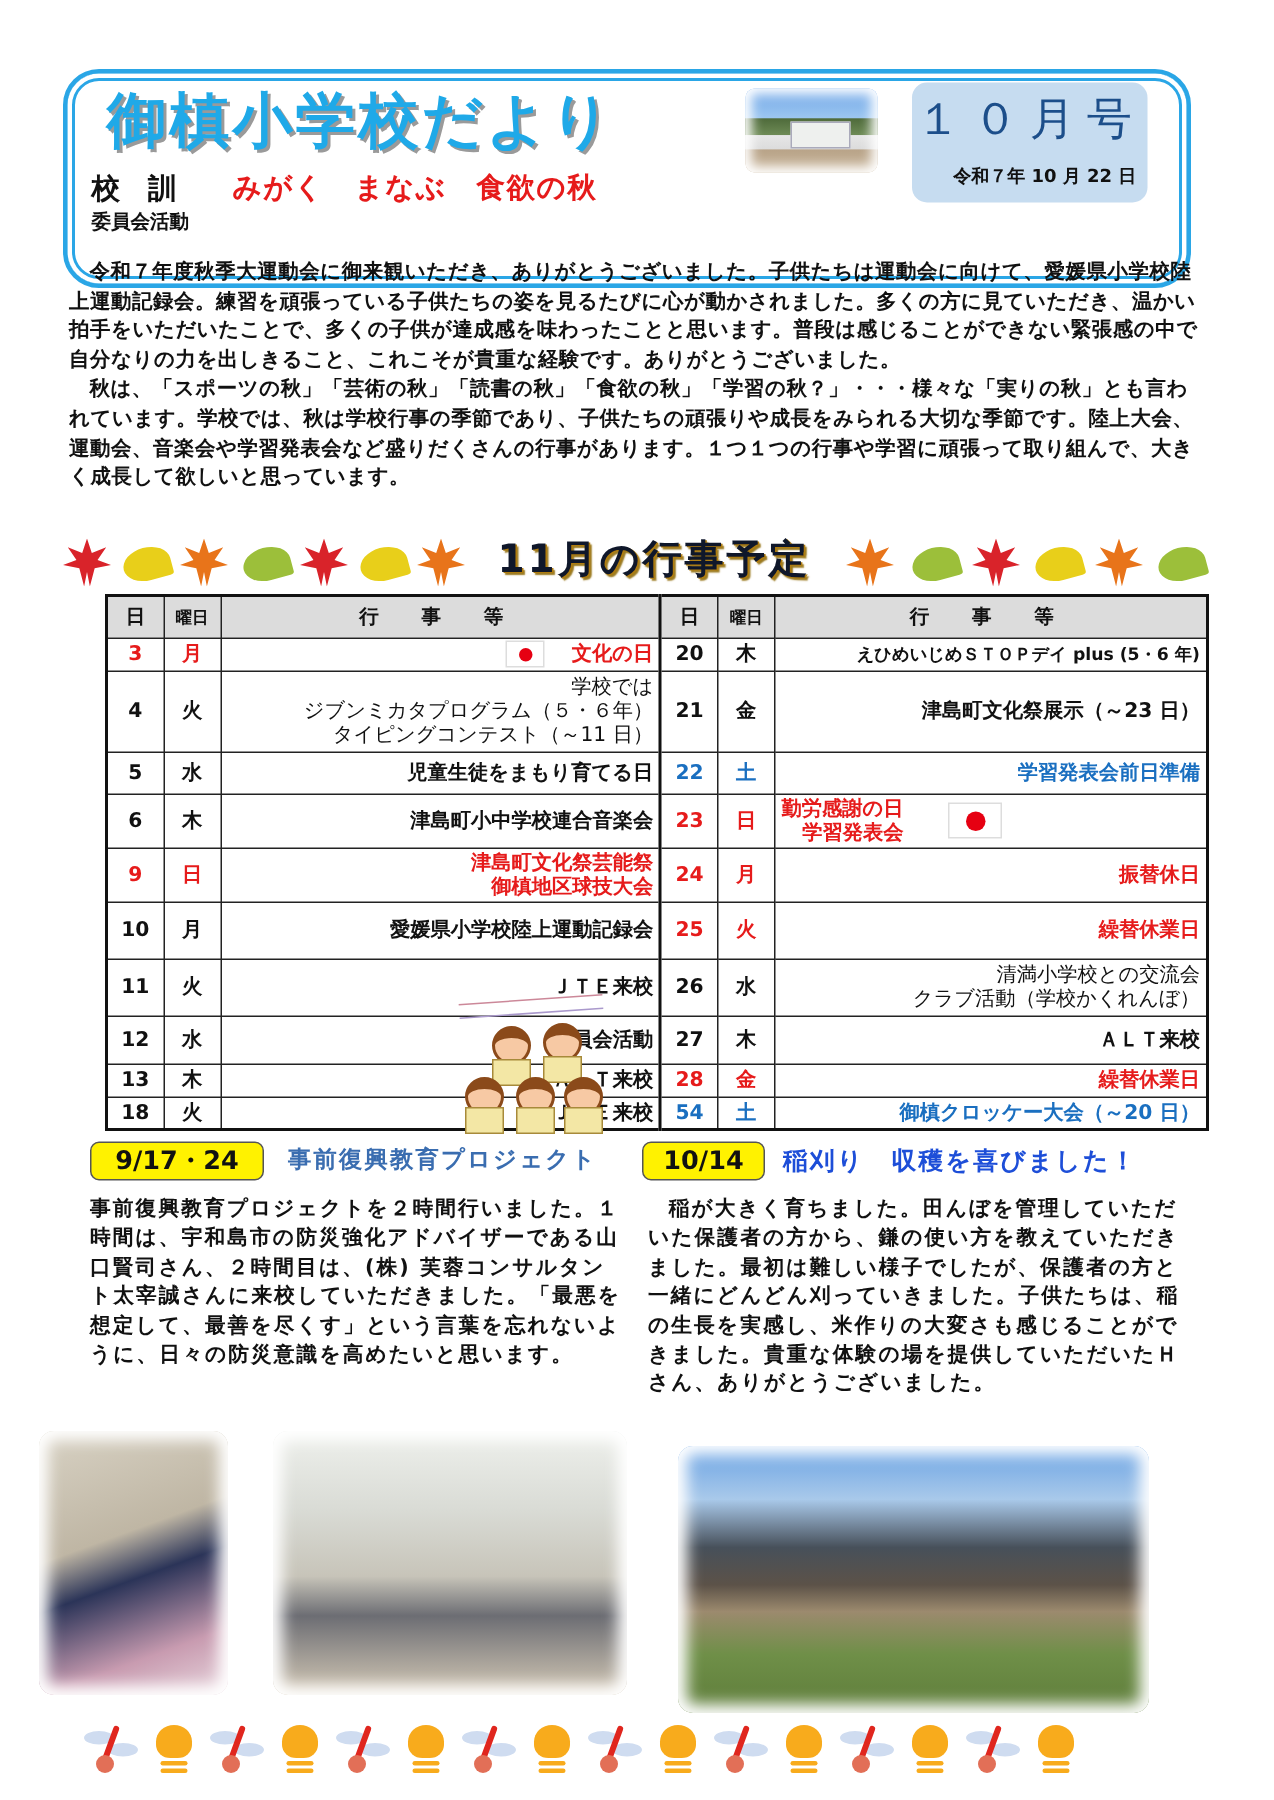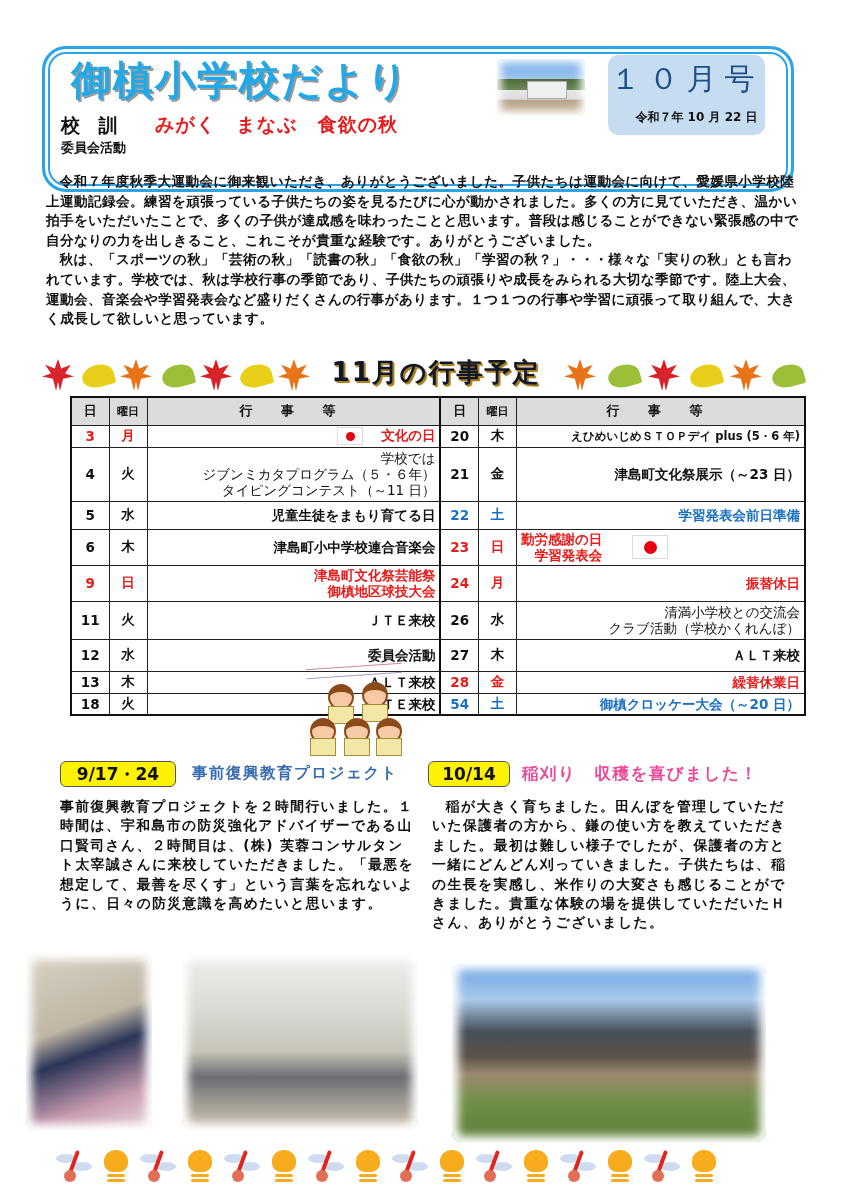--- a/index.html
+++ b/index.html
@@ -205,20 +205,28 @@
     <td class="w red">日</td>
     <td class="e red">
       <div>津島町文化祭芸能祭</div>
       <div>御槙地区球技大会</div>
     </td>
     <td class="d mid red">24</td>
     <td class="w red">月</td>
     <td class="e red">振替休日</td>
   </tr>
 
+  <tr style="height:38px;">
+    <td class="d">10</td>
+    <td class="w">月</td>
+    <td class="e">愛媛県小学校陸上運動記録会</td>
+    <td class="d mid red">25</td>
+    <td class="w red">火</td>
+    <td class="e red">繰替休業日</td>
+  </tr>
 
   <tr style="height:38px;">
     <td class="d">11</td>
     <td class="w">火</td>
     <td class="e">ＪＴＥ来校</td>
     <td class="d mid">26</td>
     <td class="w">水</td>
     <td class="e" style="font-weight:normal;">
       <div>清満小学校との交流会</div>
       <div>クラブ活動（学校かくれんぼ）</div>
@@ -266,21 +274,21 @@
     <div class="book" style="left:38px;top:72px;"></div>
   <div class="kid" style="left:70px;top:52px;"></div>
     <div class="book" style="left:70px;top:72px;"></div>
 </div>
 
 <div class="badge" style="left:60px;top:761px;width:116px;">9/17・24</div>
 <div class="sec-title" style="left:192px;top:763px;color:#3a6db0;">事前復興教育プロジェクト</div>
 <div class="sec-body" style="left:60px;top:797px;width:356px;">事前復興教育プロジェクトを２時間行いました。１時間は、宇和島市の防災強化アドバイザーである山口賢司さん、２時間目は、(株) 芙蓉コンサルタント太宰誠さんに来校していただきました。「最悪を想定して、最善を尽くす」という言葉を忘れないように、日々の防災意識を高めたいと思います。</div>
 
 <div class="badge" style="left:428px;top:761px;width:82px;">10/14</div>
-<div class="sec-title" style="left:522px;top:763px;color:#ec4899;font-size:16.5px;">稲刈り　収穫を喜びました！</div>
+<div class="sec-title" style="left:522px;top:763px;color:#1d4ed8;font-size:16.5px;">稲刈り　収穫を喜びました！</div>
 <div class="sec-body" style="left:432px;top:797px;width:360px;text-indent:1em;">稲が大きく育ちました。田んぼを管理していただいた保護者の方から、鎌の使い方を教えていただきました。最初は難しい様子でしたが、保護者の方と一緒にどんどん刈っていきました。子供たちは、稲の生長を実感し、米作りの大変さも感じることができました。貴重な体験の場を提供していただいたＨさん、ありがとうございました。</div>
 
 <div class="photo photo1"></div>
 <div class="photo photo2"></div>
 <div class="photo photo3"></div>
 
 <div class="footer">
   <div class="dragonfly">
       <div class="wing" style="left:0;top:4px;"></div>
       <div class="wing" style="left:16px;top:12px;"></div>

